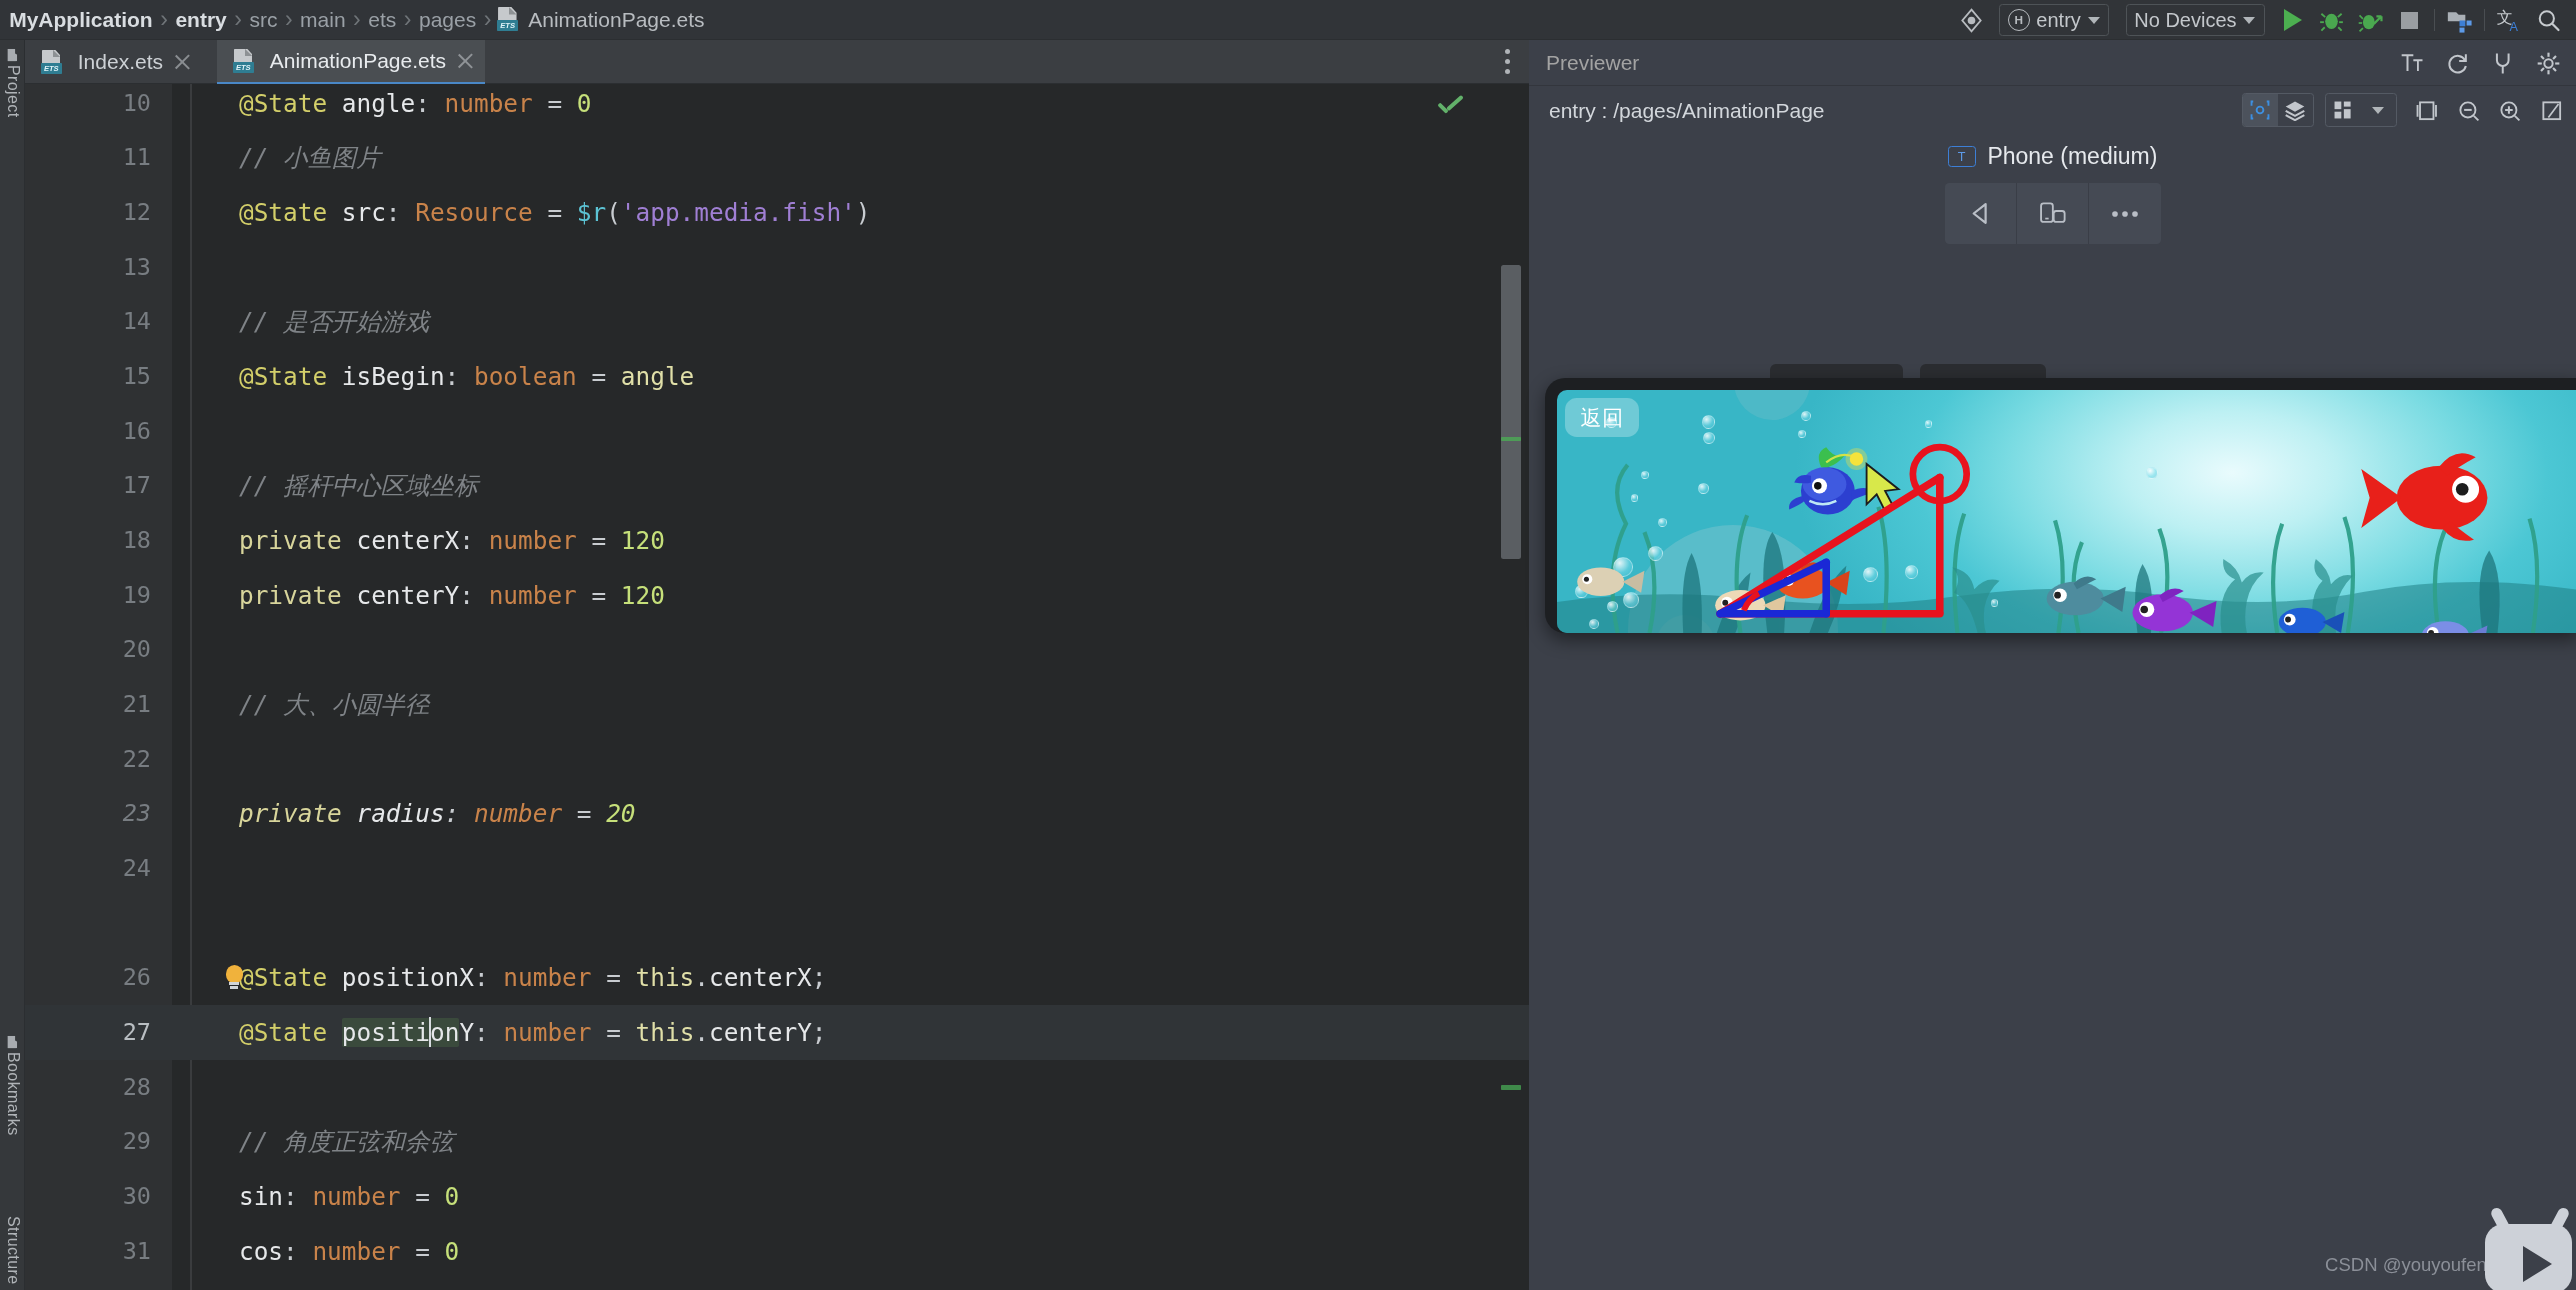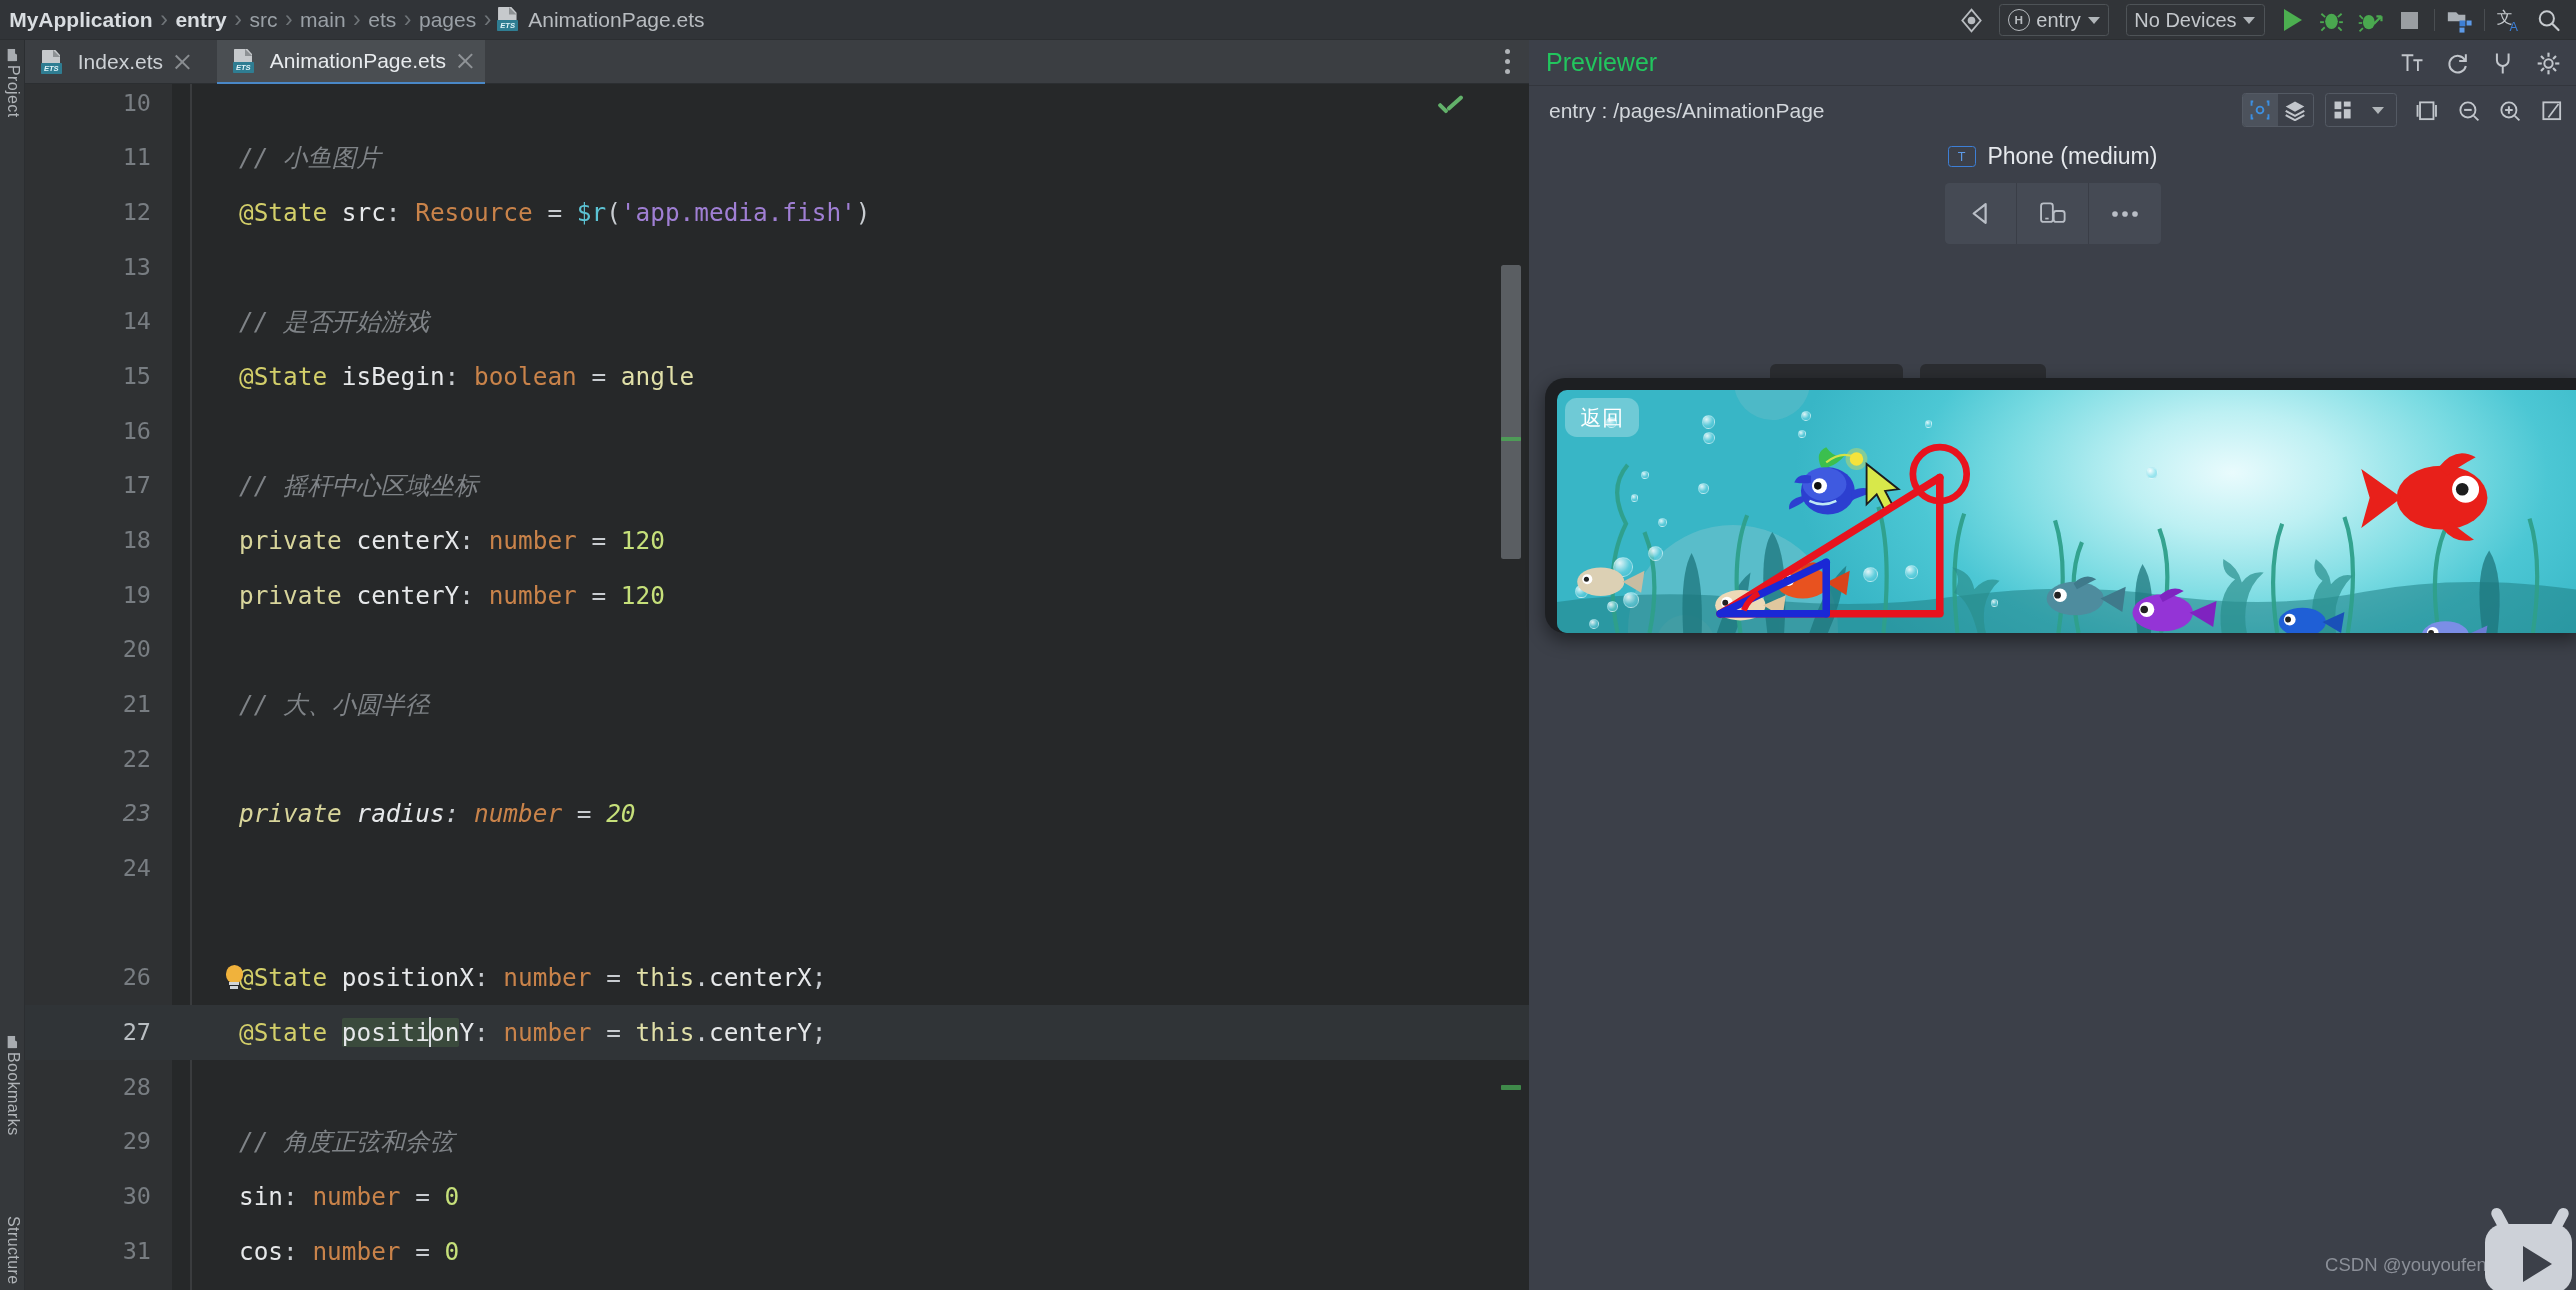--- a/index.html
+++ b/index.html
@@ -190,21 +190,21 @@
 
   
   .prev {
     position:absolute; left:1529px; top:40px; width:1047px; height:1251px;
     background:#3c4049;
   }
   .prev-head {
     position:absolute; left:0; top:0; width:100%; height:46px;
     border-bottom:0.8px solid #33363d; display:flex; align-items:center;
   }
-  .prev-title { color:#22c55e; font-size:25px; padding-left:17px; }
+  .prev-title { color:#a3a3a3; font-size:21px; padding-left:17px; }
   .prev-head-icons { position:absolute; right:6.7px; top:0; height:46px; display:flex; align-items:center; gap:3.4px; }
   .ph-btn { width:42px;height:42px;display:flex;align-items:center;justify-content:center; }
 
   .prev-sub {
     position:absolute; left:0; top:46px; width:100%; height:49px;
     display:flex; align-items:center;
   }
   .prev-path { color:#d3d7dc; font-size:21px; padding-left:20px; }
   .prev-sub-icons { position:absolute; right:5px; top:3.4px; height:42px; display:flex; align-items:center; gap:2.5px;}
   .grp {
@@ -418,21 +418,21 @@
         <i></i>
         <i></i>
         <i></i>
       </div>
   </div>
 
   <div class="editor">
     <div class="gutter"></div>
     <div class="gutter-edge"></div>
     <div class="codearea" id="codearea">
-        <div class="crow" style="top: -8.4px;"><span class="ln">10</span></div>
+        <div class="crow" style="top: -8.4px;"><span class="ln">10</span><span class="code"><span class="t-dec">@State</span><span class="t-op"> </span><span class="t-id">angle</span><span class="t-punc">: </span><span class="t-typ">number</span><span class="t-op"> = </span><span class="t-num">0</span></span></div>
         <div class="crow" style="top: 46px;"><span class="ln">11</span><span class="code"><span class="t-cmt">// 小鱼图片</span></span></div>
         <div class="crow" style="top: 101px;"><span class="ln">12</span><span class="code"><span class="t-dec">@State</span><span class="t-op"> </span><span class="t-id">src</span><span class="t-punc">: </span><span class="t-typ">Resource</span><span class="t-op"> = </span><span class="t-fn">$r</span><span class="t-punc">(</span><span class="t-str">'app.media.fish'</span><span class="t-punc">)</span></span></div>
         <div class="crow" style="top: 156px;"><span class="ln">13</span><span class="code"></span></div>
         <div class="crow" style="top: 210px;"><span class="ln">14</span><span class="code"><span class="t-cmt">// 是否开始游戏</span></span></div>
         <div class="crow" style="top: 265px;"><span class="ln">15</span><span class="code"><span class="t-dec">@State</span><span class="t-op"> </span><span class="t-id">isBegin</span><span class="t-punc">: </span><span class="t-typ">boolean</span><span class="t-op"> = </span><span class="t-val">angle</span></span></div>
         <div class="crow" style="top: 320px;"><span class="ln">16</span><span class="code"></span></div>
         <div class="crow" style="top: 374px;"><span class="ln">17</span><span class="code"><span class="t-cmt">// 摇杆中心区域坐标</span></span></div>
         <div class="crow" style="top: 429px;"><span class="ln">18</span><span class="code"><span class="t-kw">private</span><span class="t-op"> </span><span class="t-id">centerX</span><span class="t-punc">: </span><span class="t-typ">number</span><span class="t-op"> = </span><span class="t-num">120</span></span></div>
         <div class="crow" style="top: 484px;"><span class="ln">19</span><span class="code"><span class="t-kw">private</span><span class="t-op"> </span><span class="t-id">centerY</span><span class="t-punc">: </span><span class="t-typ">number</span><span class="t-op"> = </span><span class="t-num">120</span></span></div>
         <div class="crow" style="top: 538px;"><span class="ln">20</span><span class="code"></span></div>

